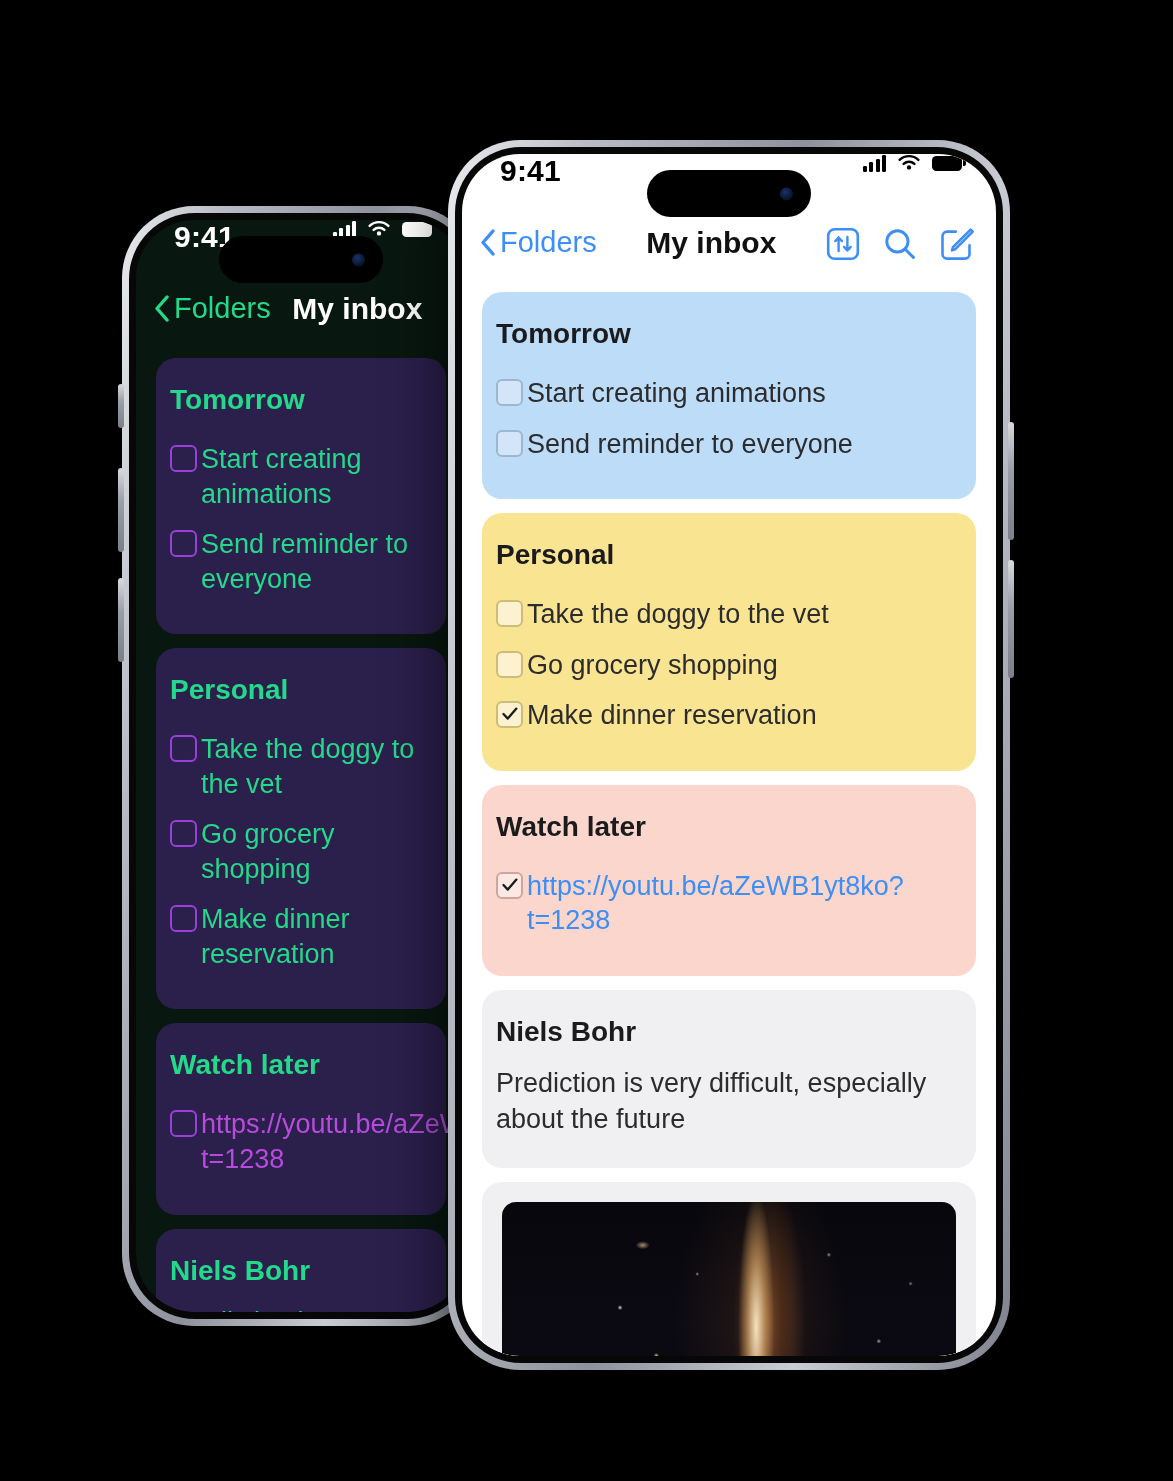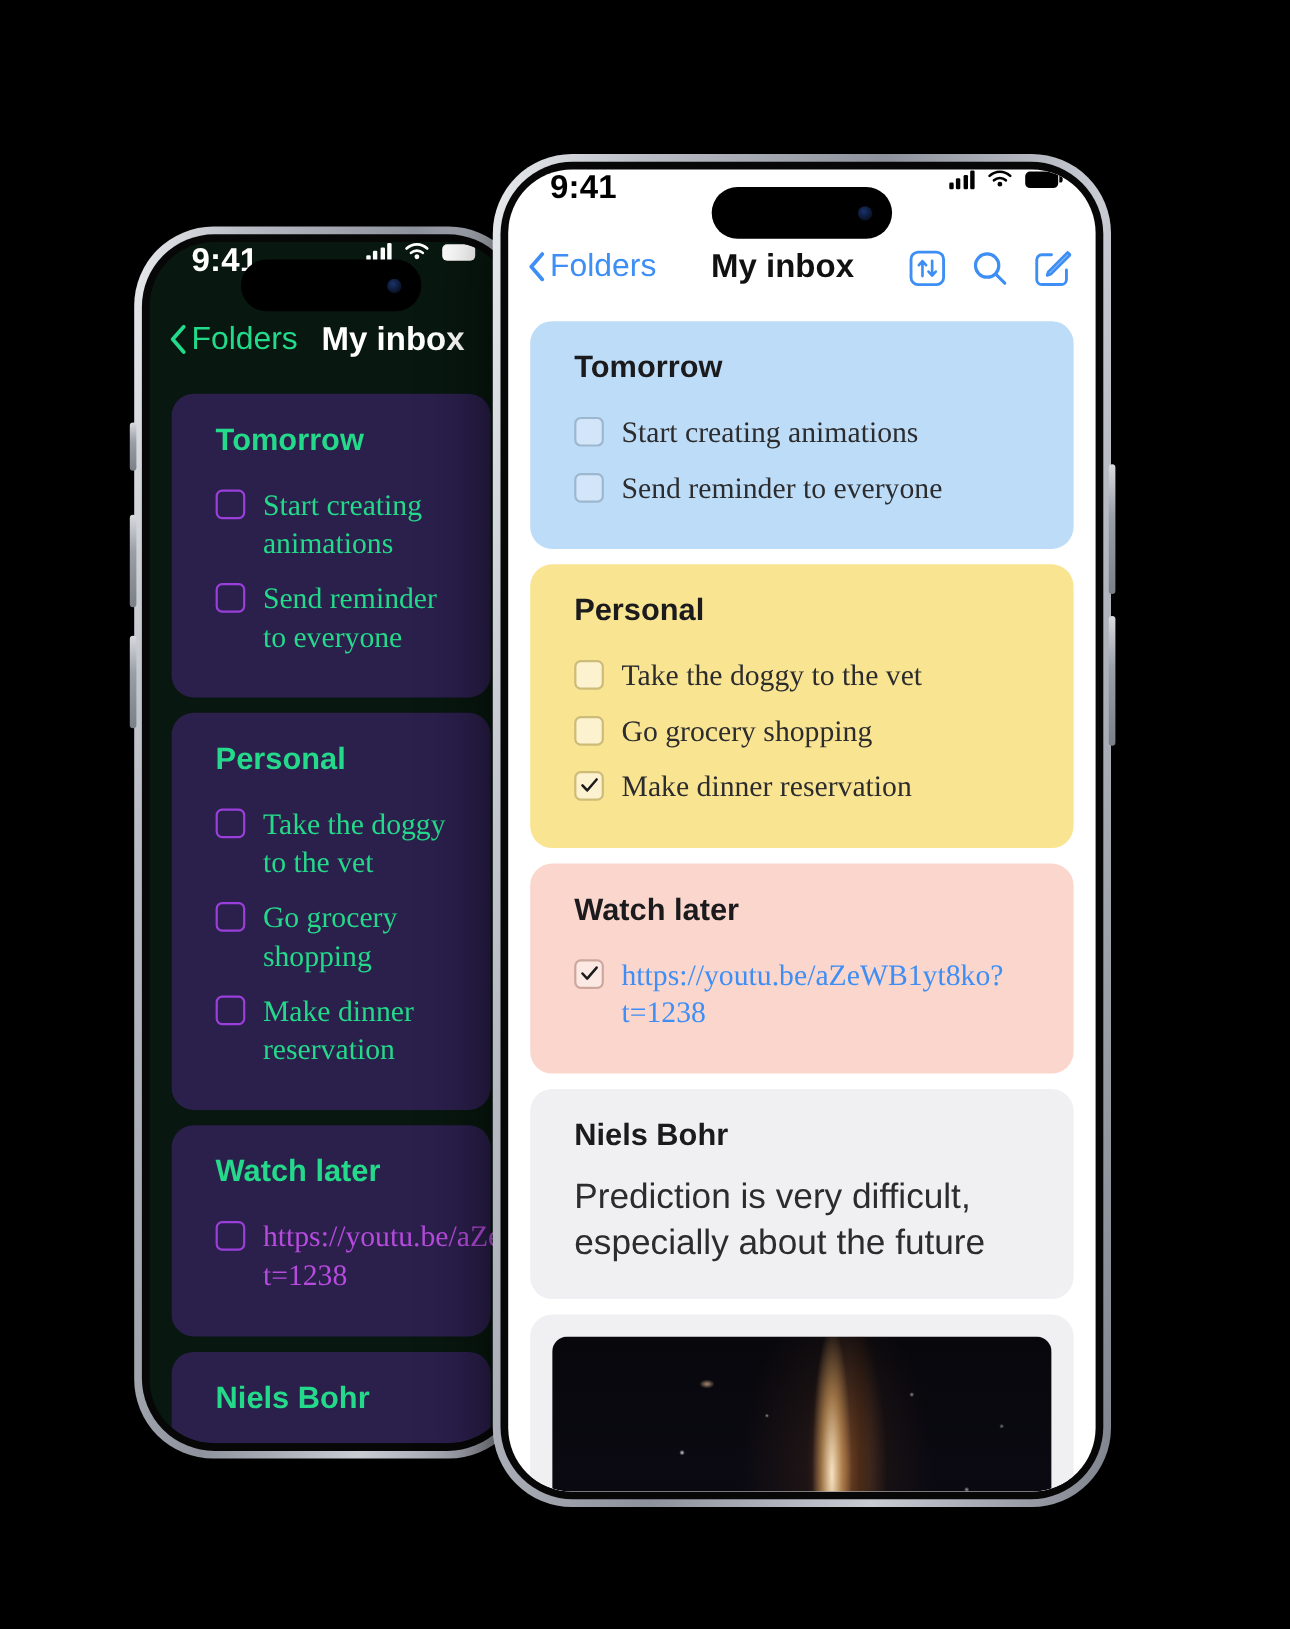--- a/index.html
+++ b/index.html
@@ -83,30 +83,30 @@
   .nav-back-label { font-size:29px; font-weight:400; }
   .nav-title { font-size:30px; font-weight:700; margin-left:auto; margin-right:auto; white-space:nowrap; }
   .nav-actions { display:flex; align-items:center; gap:22px; }
   .t-light .nav-back-label, .t-light .chev path, .t-light .chev polyline { color:#3d8ef5; }
   .t-light .nav-title { color:#111; }
   .t-dark .nav-back-label { color:#23d98a; }
   .t-dark .nav-title { color:#ffffff; }
 
   
   .list { padding:0 20px; display:flex; flex-direction:column; gap:14px; }
-  .card { border-radius:20px; padding:26px 40px 30px; }
+  .card { border-radius:20px; padding:26px 14px 30px; }
   .card-title { font-size:28px; font-weight:700; margin-bottom:18px; }
-  .todo { display:flex; align-items:flex-start; gap:16px; padding:8px 0;font-family:Liberation Serif, serif; }
+  .todo { display:flex; align-items:flex-start; gap:4px; padding:8px 0; }
   .cbx {
     flex:none; width:27px; height:27px; border-radius:6px;
     border:2px solid; position:relative; margin-top:3px;
   }
   .cbx .tick { position:absolute; left:3px; top:2px; width:18px; height:18px; }
   .todo-label { font-size:27px; line-height:1.28; }
-  .note-body { font-size:32px; line-height:1.33; }
+  .note-body { font-size:27px; line-height:1.33; }
 
   
   .card-blue   { background:#bddcf7; }
   .card-yellow { background:#f9e492; }
   .card-pink   { background:#fbd6cd; }
   .card-grey   { background:#f0f0f3; }
   .t-light .card-title { color:#1b1b1d; }
   .t-light .todo-label { color:#2c2c2e; }
   .t-light .note-body  { color:#2c2c2e; }
   .t-light .card-blue   .cbx { border-color:#9db7cf; background:#d3e6f9; }

